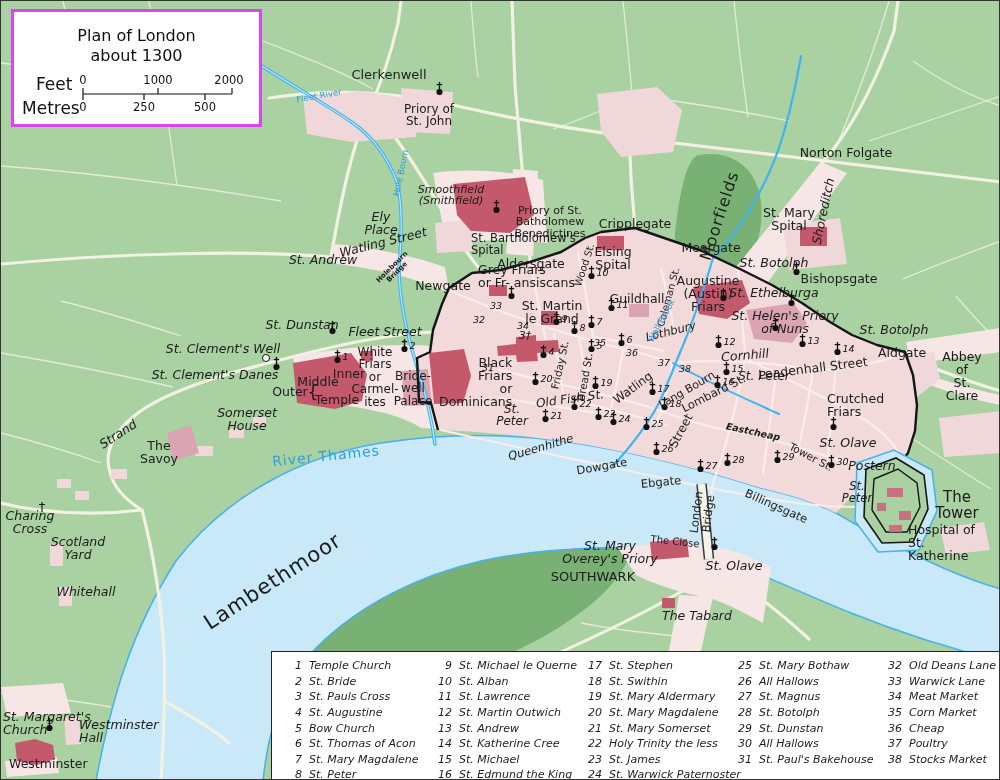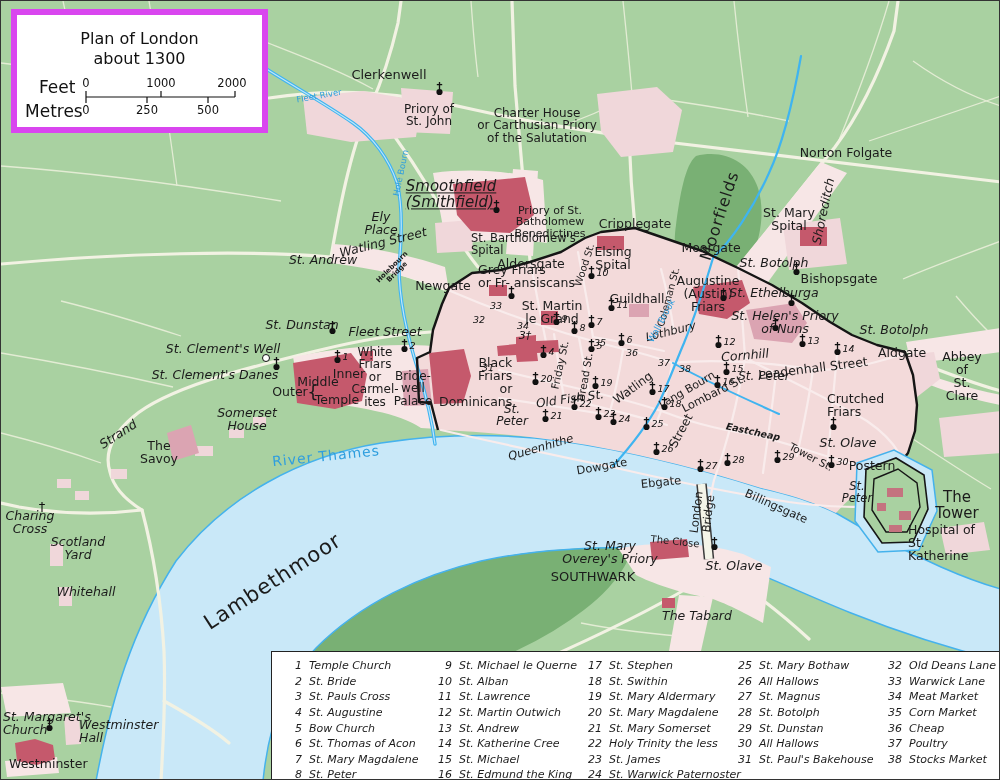--- a/index.html
+++ b/index.html
@@ -12,21 +12,21 @@
   .lbl.it{font-style:italic}
   .lbl.b{font-weight:bold}
   .lbl.water{color:#2f9ede}
   .marker{position:absolute;}
   .mnum{position:absolute;left:11px;top:2px;font-style:italic;font-size:9.5px;color:#111;white-space:nowrap;}
   .pnum{position:absolute;transform:translate(-50%,-50%);font-style:italic;font-size:9.5px;color:#111;white-space:nowrap;}
   .well{position:absolute;width:6px;height:6px;border:1.4px solid #111;border-radius:50%;background:#fff;transform:translate(-50%,-50%);}
   .crossglyph{position:absolute;transform:translate(-50%,-50%);font-size:13px;color:#111;}
   
   .title-box{position:absolute;left:10px;top:8px;width:245px;height:112px;background:#fff;
-    border:6px solid #d946ef;z-index:5;}
+    border:3px solid #d946ef;z-index:5;}
   .tb-title{position:absolute;left:0;top:14px;width:100%;text-align:center;font-size:16px;color:#111;line-height:1.25;}
   .tb-label{position:absolute;font-size:17px;color:#111;}
   .tb-feet{left:22px;top:62px;}
   .tb-metres{left:8px;top:86px;}
   .tb-tick{position:absolute;font-size:11.5px;color:#111;transform:translateX(-50%);}
   .tb-scale{position:absolute;left:0;top:0;}
   
   .legend-box{position:absolute;left:270px;top:650px;width:730px;height:130px;background:#fff;
     border:1px solid #222;box-sizing:border-box;z-index:5;}
   .leg-col{position:absolute;top:6px;}
@@ -189,32 +189,29 @@
       <path d="M873,478 L897,468 L916,482 L919,506 L906,531 L885,531 L871,509 Z" fill="none" stroke="#161616" stroke-width="1.4"></path>
       <path d="M886,487 h16 v9 h-16 Z M898,510 h12 v9 h-12 Z M876,502 h9 v8 h-9 Z M888,524 h13 v7 h-13 Z" fill="#c4737f"></path>
     </g>
   </svg>
 
   <div id="labels-layer">
       <div class="lbl water" style="font-size: 8.5px; left: 318px; top: 95px; transform: translate(-50%, -50%) rotate(-10deg); text-align: center;">Fleet River</div>
       <div class="lbl" style="font-size: 13px; left: 388px; top: 74px; transform: translate(-50%, -50%); text-align: center;">Clerkenwell</div>
       <div class="lbl" style="font-size: 12px; left: 428px; top: 114px; transform: translate(-50%, -50%); text-align: center;">Priory of
 St. John</div>
-      <div class="lbl" style="font-size: 12px; left: 536px; top: 125px; transform: translate(-50%, -50%); text-align: center;">Charter House
-or Carthusian Priory
-of the Salutation</div>
       <div class="lbl" style="font-size: 12.5px; left: 845px; top: 151px; transform: translate(-50%, -50%); text-align: center;">Norton Folgate</div>
       <div class="lbl" style="font-size: 16px; letter-spacing: 1px; left: 719px; top: 215px; transform: translate(-50%, -50%) rotate(-72deg); text-align: center;">Moorfields</div>
       <div class="lbl it" style="font-size: 12.5px; left: 822px; top: 210px; transform: translate(-50%, -50%) rotate(-78deg); text-align: center;">Shoreditch</div>
       <div class="lbl" style="font-size: 12.5px; left: 788px; top: 218px; transform: translate(-50%, -50%); text-align: center;">St. Mary
 Spital</div>
       <div class="lbl it" style="font-size: 12.5px; left: 773px; top: 261px; transform: translate(-50%, -50%); text-align: center;">St. Botolph</div>
       <div class="lbl" style="font-size: 12.5px; left: 838px; top: 277px; transform: translate(-50%, -50%); text-align: center;">Bishopsgate</div>
       <div class="lbl water" style="font-size: 8.5px; left: 400px; top: 172px; transform: translate(-50%, -50%) rotate(-78deg); text-align: center;">Hole Bourn</div>
-      <div class="lbl it" style="font-size: 15px; left: 450px; top: 194px; transform: translate(-50%, -50%); text-align: left; text-decoration: underline;">Smoothfield
+      <div class="lbl it" style="font-size: 11px; left: 450px; top: 194px; transform: translate(-50%, -50%); text-align: center;">Smoothfield
 (Smithfield)</div>
       <div class="lbl it" style="font-size: 12.5px; left: 380px; top: 222px; transform: translate(-50%, -50%); text-align: center;">Ely
 Place</div>
       <div class="lbl it" style="font-size: 12.5px; left: 382px; top: 241px; transform: translate(-50%, -50%) rotate(-14deg); text-align: center;">Watling Street</div>
       <div class="lbl it" style="font-size: 12.5px; left: 322px; top: 258px; transform: translate(-50%, -50%); text-align: center;">St. Andrew</div>
       <div class="lbl b" style="font-size: 7px; left: 394px; top: 269px; transform: translate(-50%, -50%) rotate(-45deg); text-align: center;">Holebourn
 Bridge</div>
       <div class="lbl" style="font-size: 12.5px; left: 442px; top: 284px; transform: translate(-50%, -50%); text-align: center;">Newgate</div>
       <div class="lbl" style="font-size: 11px; left: 549px; top: 221px; transform: translate(-50%, -50%); text-align: center;">Priory of St.
 Batholomew
@@ -255,21 +252,21 @@
       <div class="lbl" style="font-size: 12px; left: 632px; top: 387px; transform: translate(-50%, -50%) rotate(-36deg); text-align: center;">Watling</div>
       <div class="lbl" style="font-size: 12px; left: 680px; top: 430px; transform: translate(-50%, -50%) rotate(-62deg); text-align: center;">Street</div>
       <div class="lbl it" style="font-size: 12px; left: 569px; top: 398px; transform: translate(-50%, -50%) rotate(-8deg); text-align: center;">Old Fish St.</div>
       <div class="lbl it" style="font-size: 12px; left: 511px; top: 414px; transform: translate(-50%, -50%); text-align: center;">St.
 Peter</div>
       <div class="lbl it b" style="font-size: 9.5px; left: 752px; top: 431px; transform: translate(-50%, -50%) rotate(12deg); text-align: center;">Eastcheap</div>
       <div class="lbl" style="font-size: 10.5px; left: 810px; top: 456px; transform: translate(-50%, -50%) rotate(28deg); text-align: center;">Tower St.</div>
       <div class="lbl" style="font-size: 12.5px; left: 826px; top: 404px; transform: translate(0px, -50%); text-align: left;">Crutched
 Friars</div>
       <div class="lbl it" style="font-size: 12.5px; left: 847px; top: 441px; transform: translate(-50%, -50%); text-align: center;">St. Olave</div>
-      <div class="lbl" style="font-size: 12.5px; left: 871px; top: 464px; transform: translate(-50%, -50%); text-align: center;">Postern</div>
+      <div class="lbl" style="font-size: 12.5px; left: 871px; top: 464px; transform: translate(-50%, -50%); text-align: center; font-style: italic;">Postern</div>
       <div class="lbl it" style="font-size: 11.5px; left: 856px; top: 492px; transform: translate(-50%, -50%); text-align: center;">St.
 Peter</div>
       <div class="lbl" style="font-size: 15px; left: 956px; top: 505px; transform: translate(-50%, -50%); text-align: center;">The Tower</div>
       <div class="lbl" style="font-size: 12.5px; left: 907px; top: 541px; transform: translate(0px, -50%); text-align: left;">Hospital of
 St.
 Katherine</div>
       <div class="lbl it" style="font-size: 11.5px; left: 540px; top: 447px; transform: translate(-50%, -50%) rotate(-16deg); text-align: center;">Queenhithe</div>
       <div class="lbl" style="font-size: 11.5px; left: 601px; top: 466px; transform: translate(-50%, -50%) rotate(-10deg); text-align: center;">Dowgate</div>
       <div class="lbl" style="font-size: 11.5px; left: 660px; top: 482px; transform: translate(-50%, -50%) rotate(-6deg); text-align: center;">Ebgate</div>
       <div class="lbl" style="font-size: 11.5px; left: 775px; top: 506px; transform: translate(-50%, -50%) rotate(24deg); text-align: center;">Billingsgate</div>

